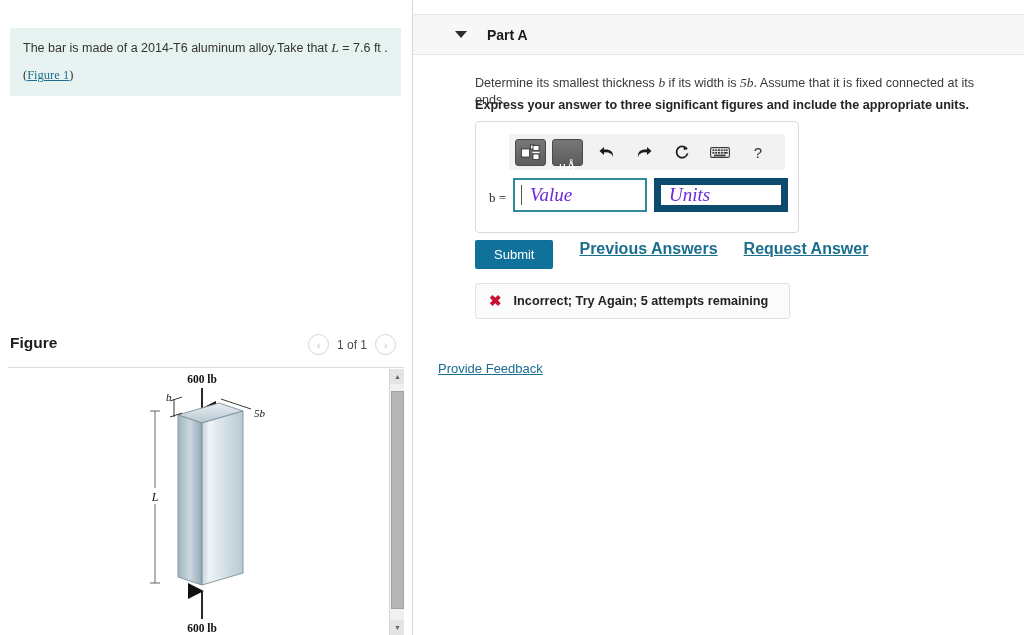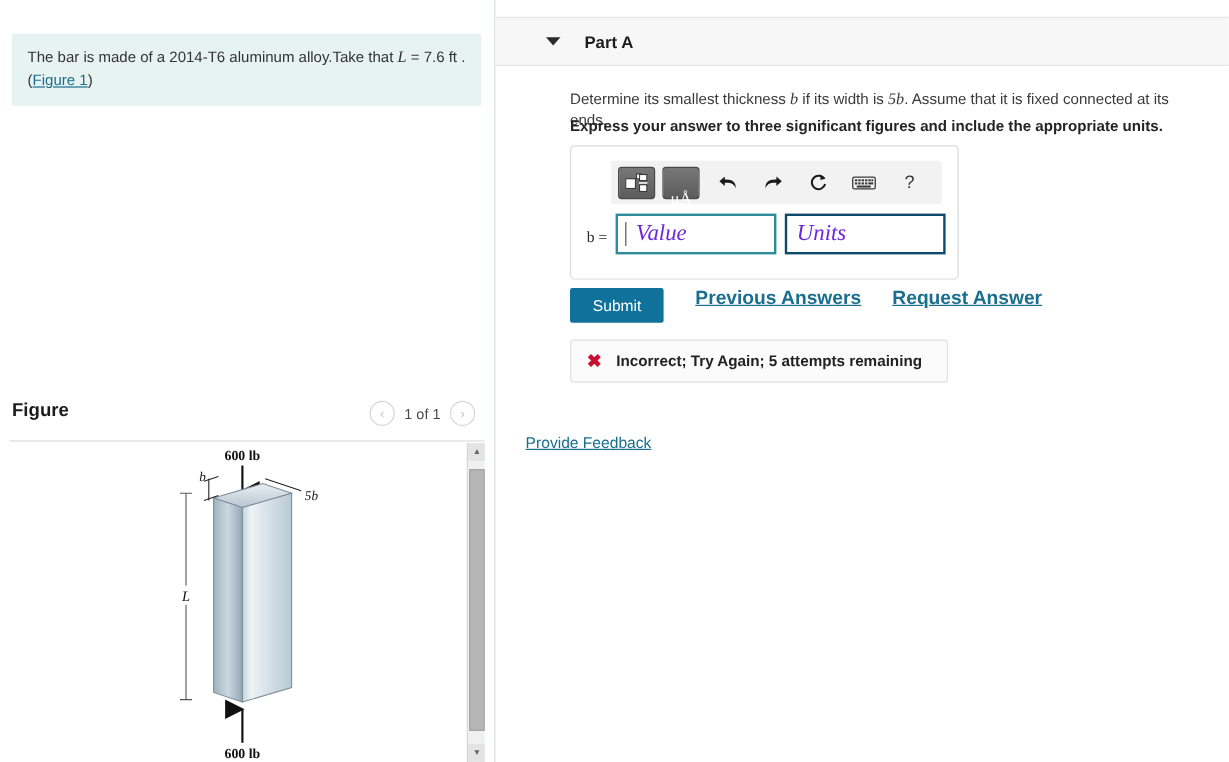--- a/index.html
+++ b/index.html
@@ -49,21 +49,21 @@
     padding: 11px 12px 12px 13px;
     font-size: 12.5px;
     line-height: 1.35;
     color: #333;
   }
   #problem-statement .ital { font-family: "Liberation Serif", serif; font-style: italic; font-size: 13.5px; }
   #problem-statement a {
     color: #1a6e8e;
     text-decoration: underline;
   }
-  .fig-ref-line { margin-top: 2px; }
+  .fig-ref-line { margin-top: 10px; font-family: Liberation Serif, serif; }
 
   
   #figure-header {
     position: absolute;
     left: 0; top: 334px;
     width: 412px;
     height: 32px;
   }
   #figure-title {
     position: absolute;
@@ -254,21 +254,21 @@
     font-family: "Liberation Serif", serif;
     font-style: italic;
     font-size: 19px;
     color: #6d28d9;
     margin-left: 8px;
   }
   #units-field {
     position: absolute;
     left: 178px; top: 56px;
     width: 134px; height: 34px;
-    border: 2px solid #0c4a6e;
+    border: 7px solid #0c4a6e;
     background: #fff;
     box-sizing: border-box;
     display: flex;
     align-items: center;
   }
 
   
   #submit-row {
     position: absolute;
     left: 62px; top: 240px;

